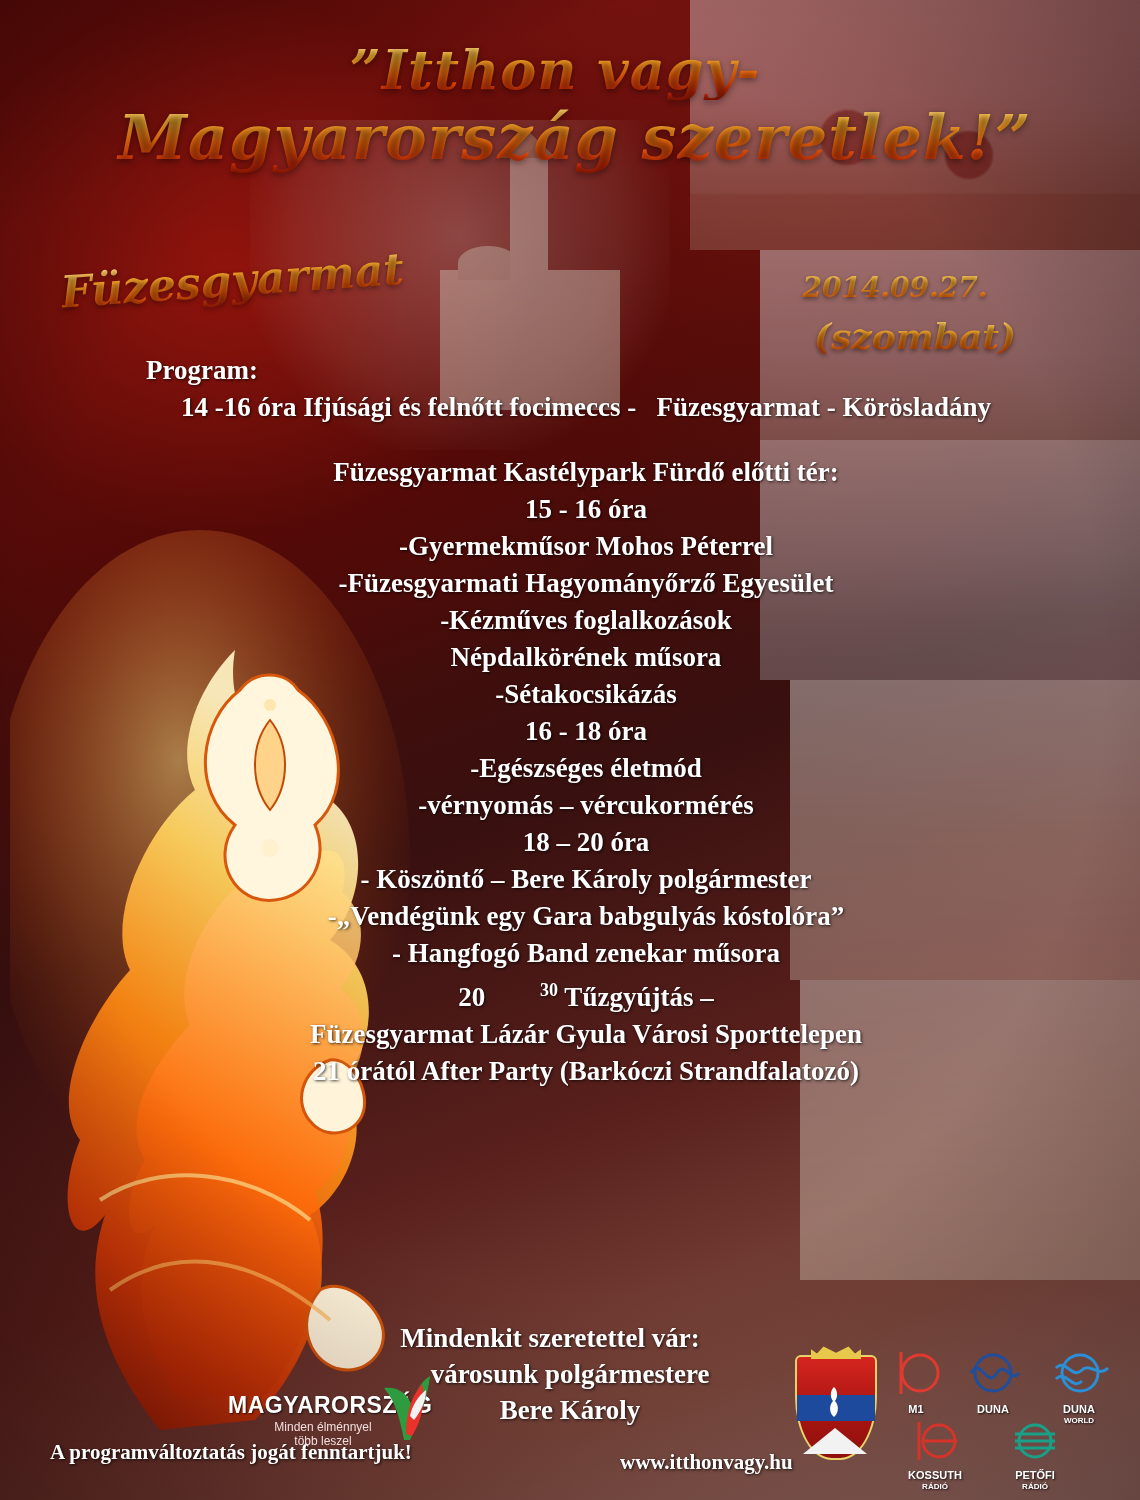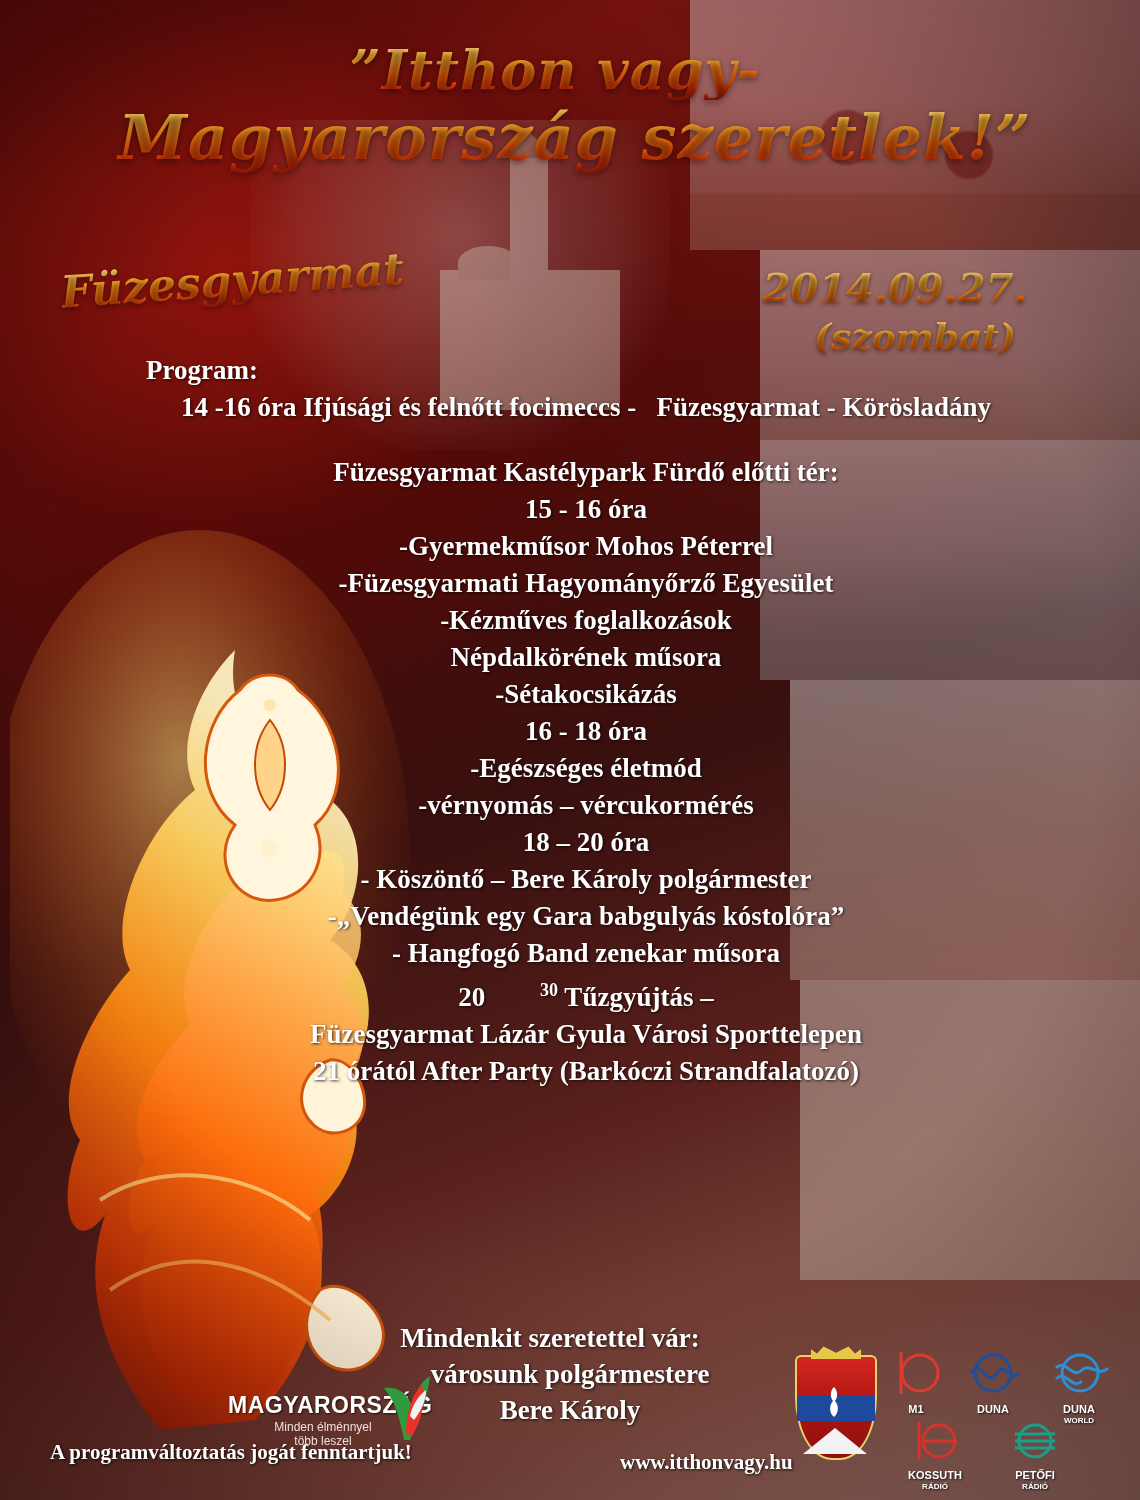--- a/index.html
+++ b/index.html
@@ -67,21 +67,21 @@
     font-family:"DejaVu Serif", serif;font-style:italic;font-weight:bold;font-size:44px;
     background:linear-gradient(180deg,#ffe3a0 0%,#ffae2a 35%,#ef5f08 70%,#9c1a03 100%);
     -webkit-background-clip:text;background-clip:text;color:transparent;
     text-shadow:0 2px 5px rgba(0,0,0,.4);
     transform:rotate(-4deg);
   }
   .date{
     position:absolute;right:30px;top:265px;text-align:center;width:430px;
     font-family:"DejaVu Serif", serif;font-weight:bold;font-style:italic;
   }
-  .date .d1{font-size:40px;line-height:46px;
+  .date .d1{font-size:28px;line-height:46px;
     background:linear-gradient(180deg,#ffe6a8 0%,#ffb733 35%,#ef6b0b 72%,#a31c03 100%);
     -webkit-background-clip:text;background-clip:text;color:transparent;
     text-shadow:0 2px 4px rgba(0,0,0,.45);}
   .date .d2{font-size:36px;line-height:46px;margin-top:2px;margin-left:40px;
     background:linear-gradient(180deg,#ffe6a8 0%,#ffb733 35%,#ef6b0b 72%,#a31c03 100%);
     -webkit-background-clip:text;background-clip:text;color:transparent;
     text-shadow:0 2px 4px rgba(0,0,0,.45);}
 
   
   .prog{

